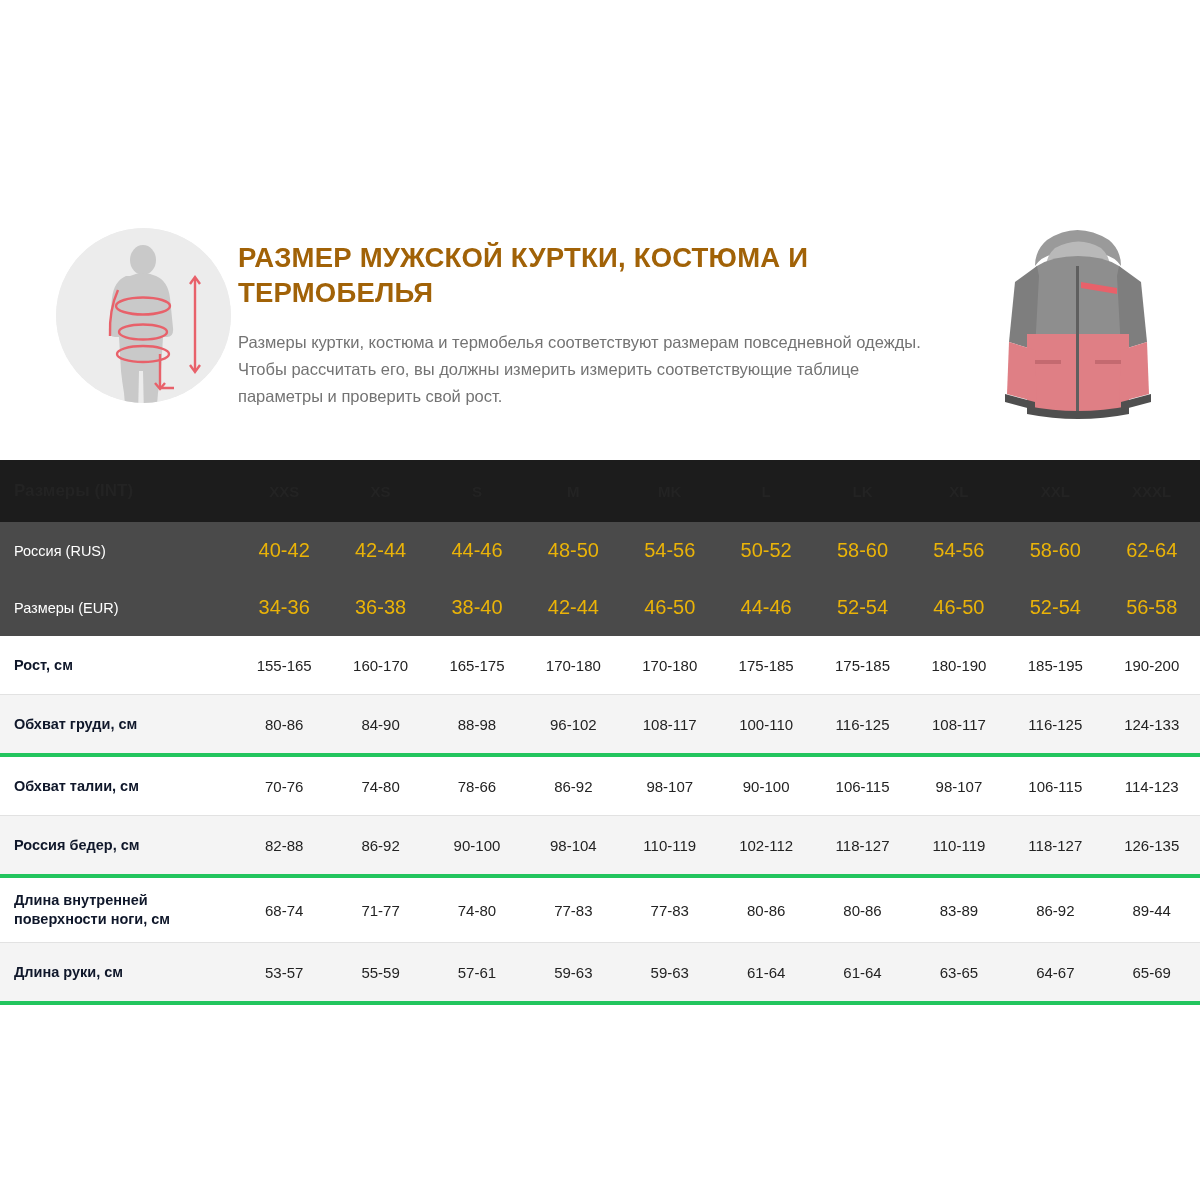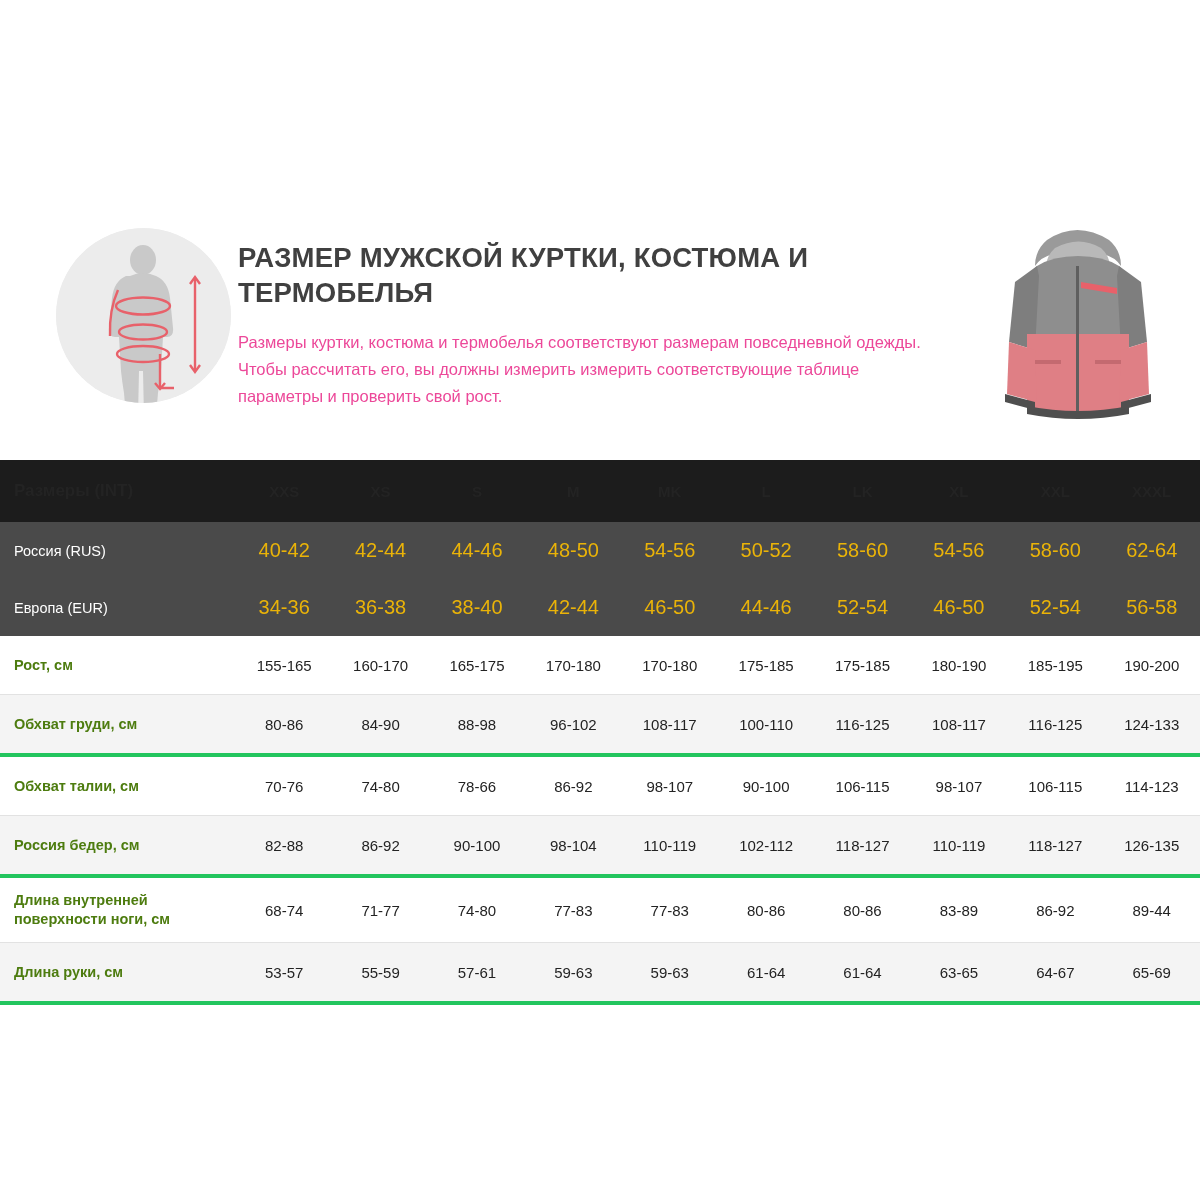--- a/index.html
+++ b/index.html
@@ -48,29 +48,29 @@
     left: 238px;
     top: 26px;
     width: 690px;
   }
 
   .header-title {
     font-size: 27.5px;
     font-weight: bold;
     letter-spacing: 0.2px;
     line-height: 1.27;
-    color: #404040;
+    color: #a16207;
     margin: 0 0 18px 0;
     text-transform: uppercase;
   }
 
   .header-desc {
     font-size: 16.5px;
     line-height: 1.63;
-    color: #ec4899;
+    color: #737373;
     margin: 0;
   }
 
   .jacket-img {
     position: absolute;
     left: 985px;
     top: 5px;
     width: 185px;
     height: 235px;
   }
@@ -139,21 +139,21 @@
     background: #f4f4f4;
     height: 58px;
     border-bottom: 4px solid #22c55e;
   }
   tr.light td.rowlabel,
   tr.alt td.rowlabel {
     text-align: left;
     padding-left: 14px;
     font-weight: bold;
     font-size: 14.5px;
-    color: #4d7c0f;
+    color: #0f172a;
     line-height: 1.3;
   }
   tr.tall td { height: 64px; }
 </style>
 </head>
 <body>
 
 <div class="page">
 
   <div class="header">
@@ -266,21 +266,21 @@
         <td>48-50</td>
         <td>54-56</td>
         <td>50-52</td>
         <td>58-60</td>
         <td>54-56</td>
         <td>58-60</td>
         <td>62-64</td>
       </tr>
 
       <tr class="dark">
-        <td class="rowlabel">Европа (EUR)</td>
+        <td class="rowlabel">Размеры (EUR)</td>
         <td>34-36</td>
         <td>36-38</td>
         <td>38-40</td>
         <td>42-44</td>
         <td>46-50</td>
         <td>44-46</td>
         <td>52-54</td>
         <td>46-50</td>
         <td>52-54</td>
         <td>56-58</td>

